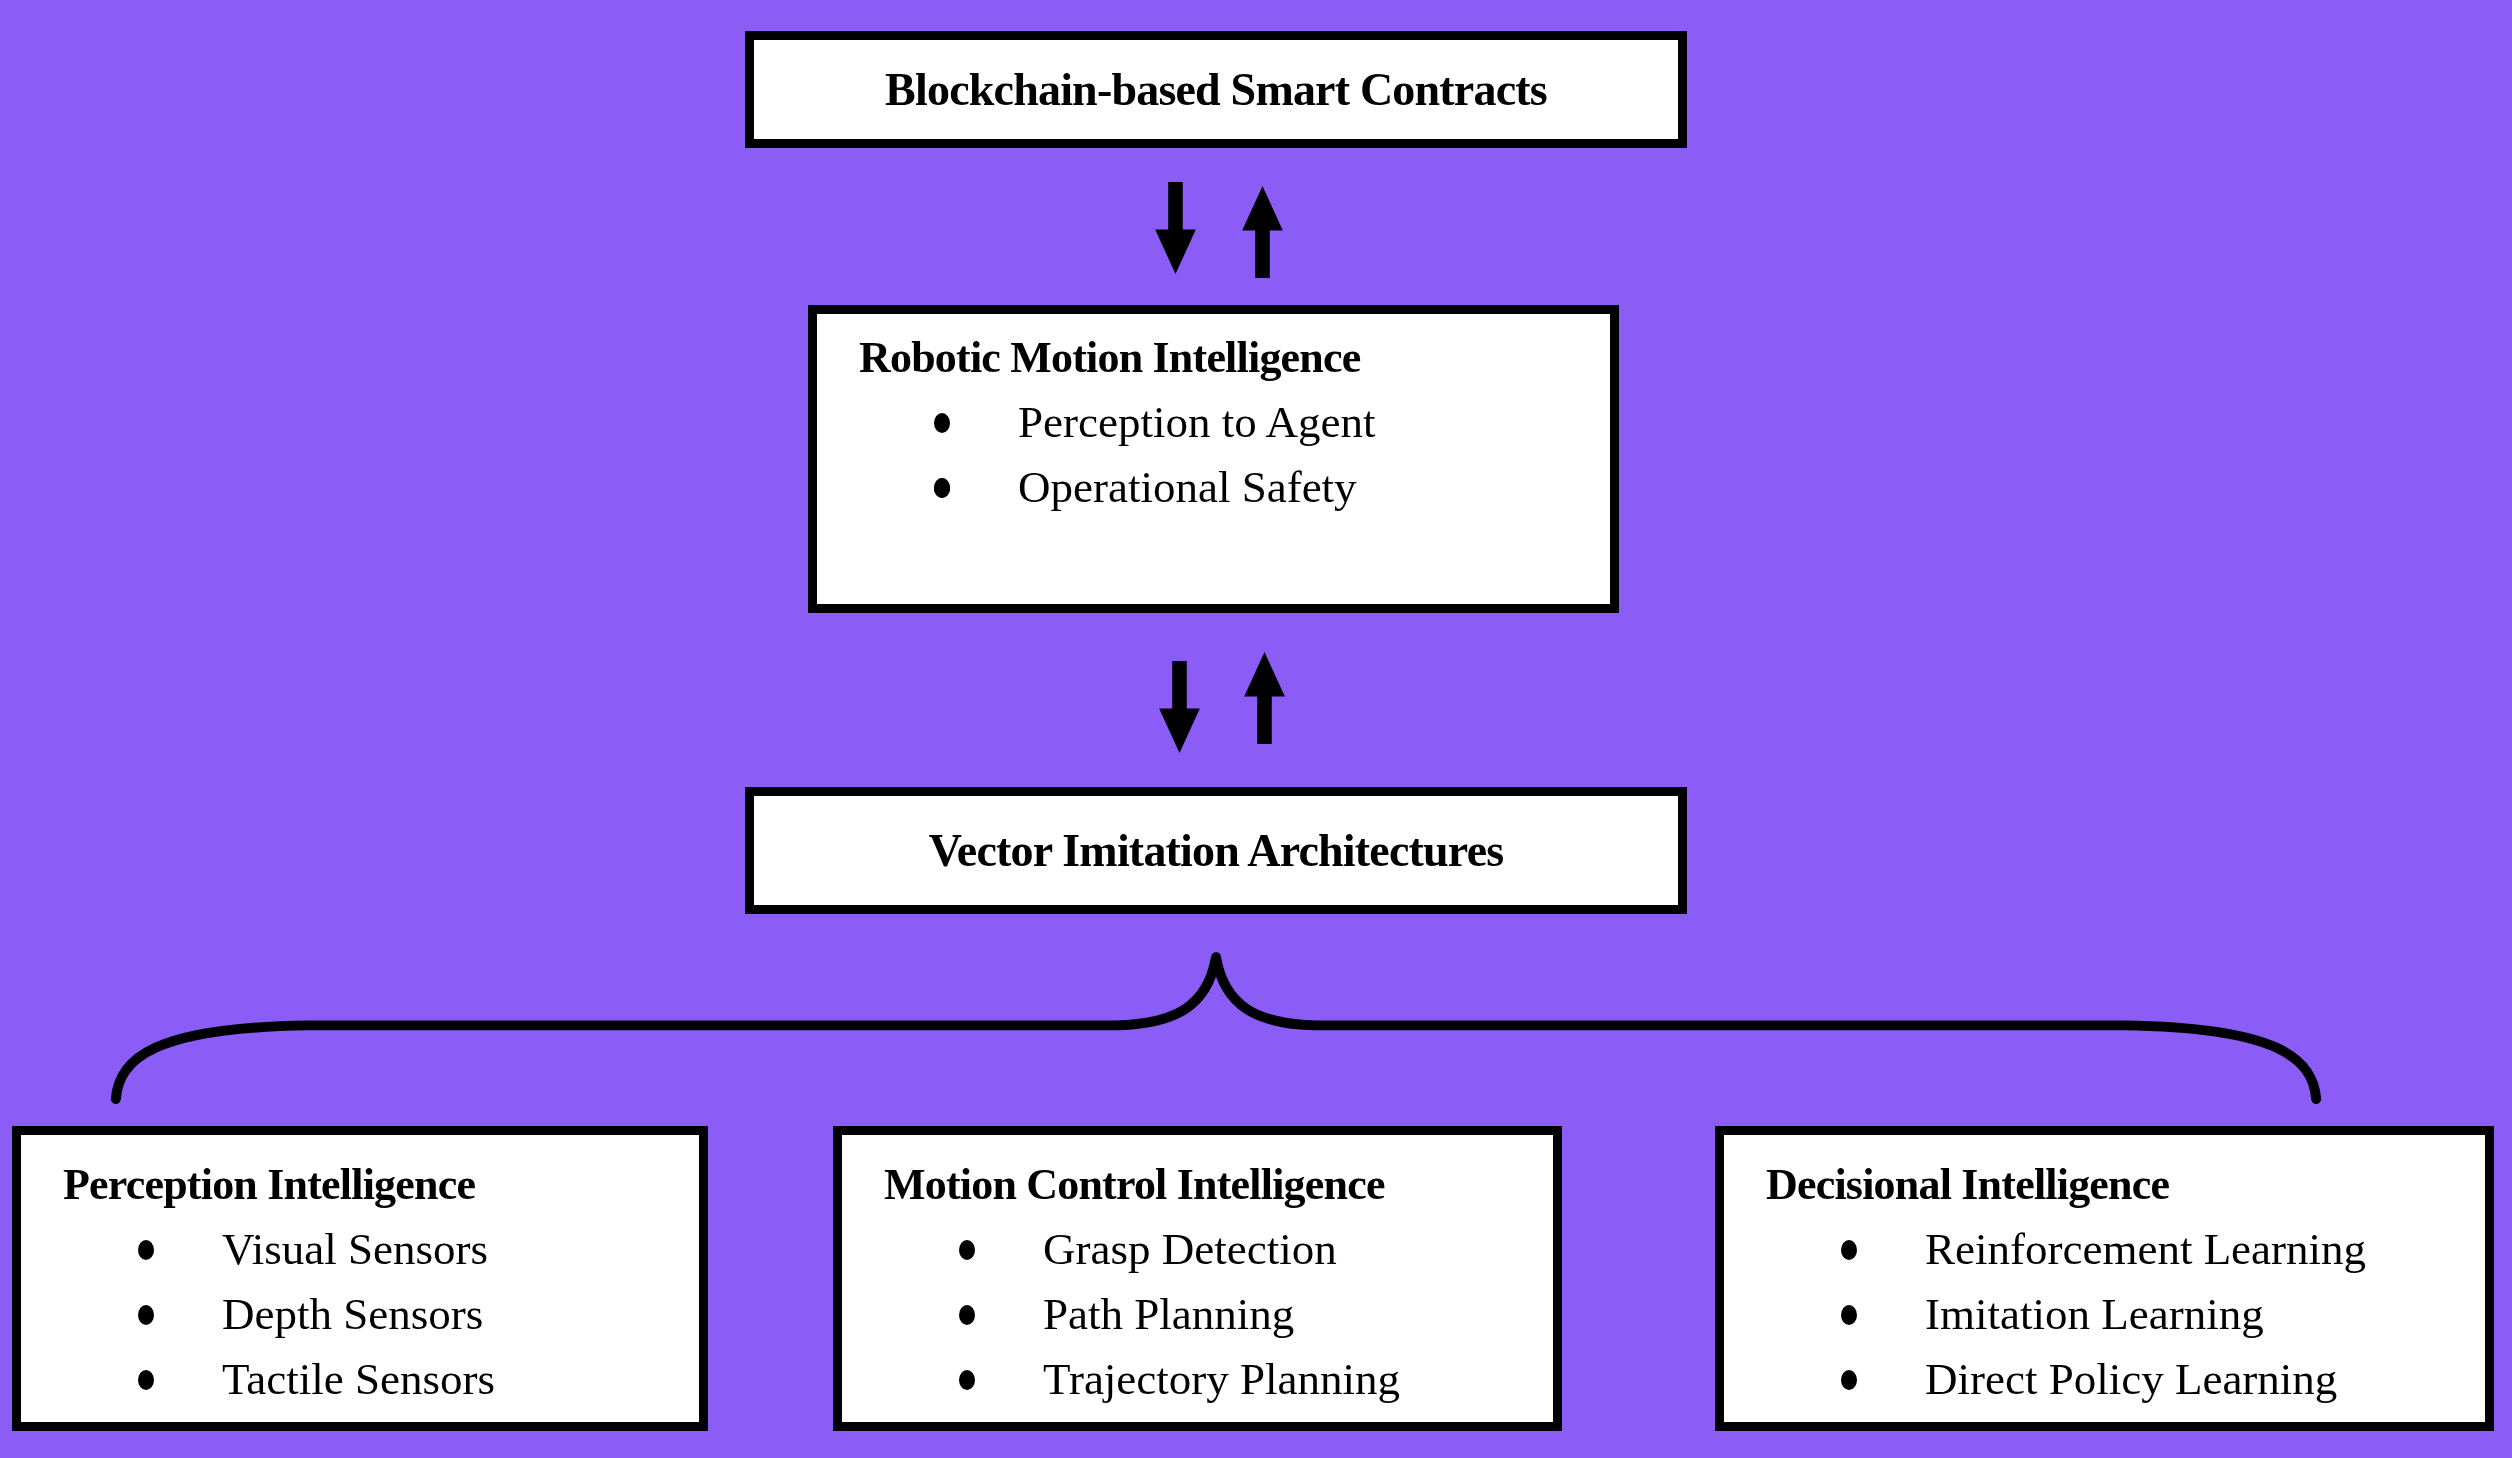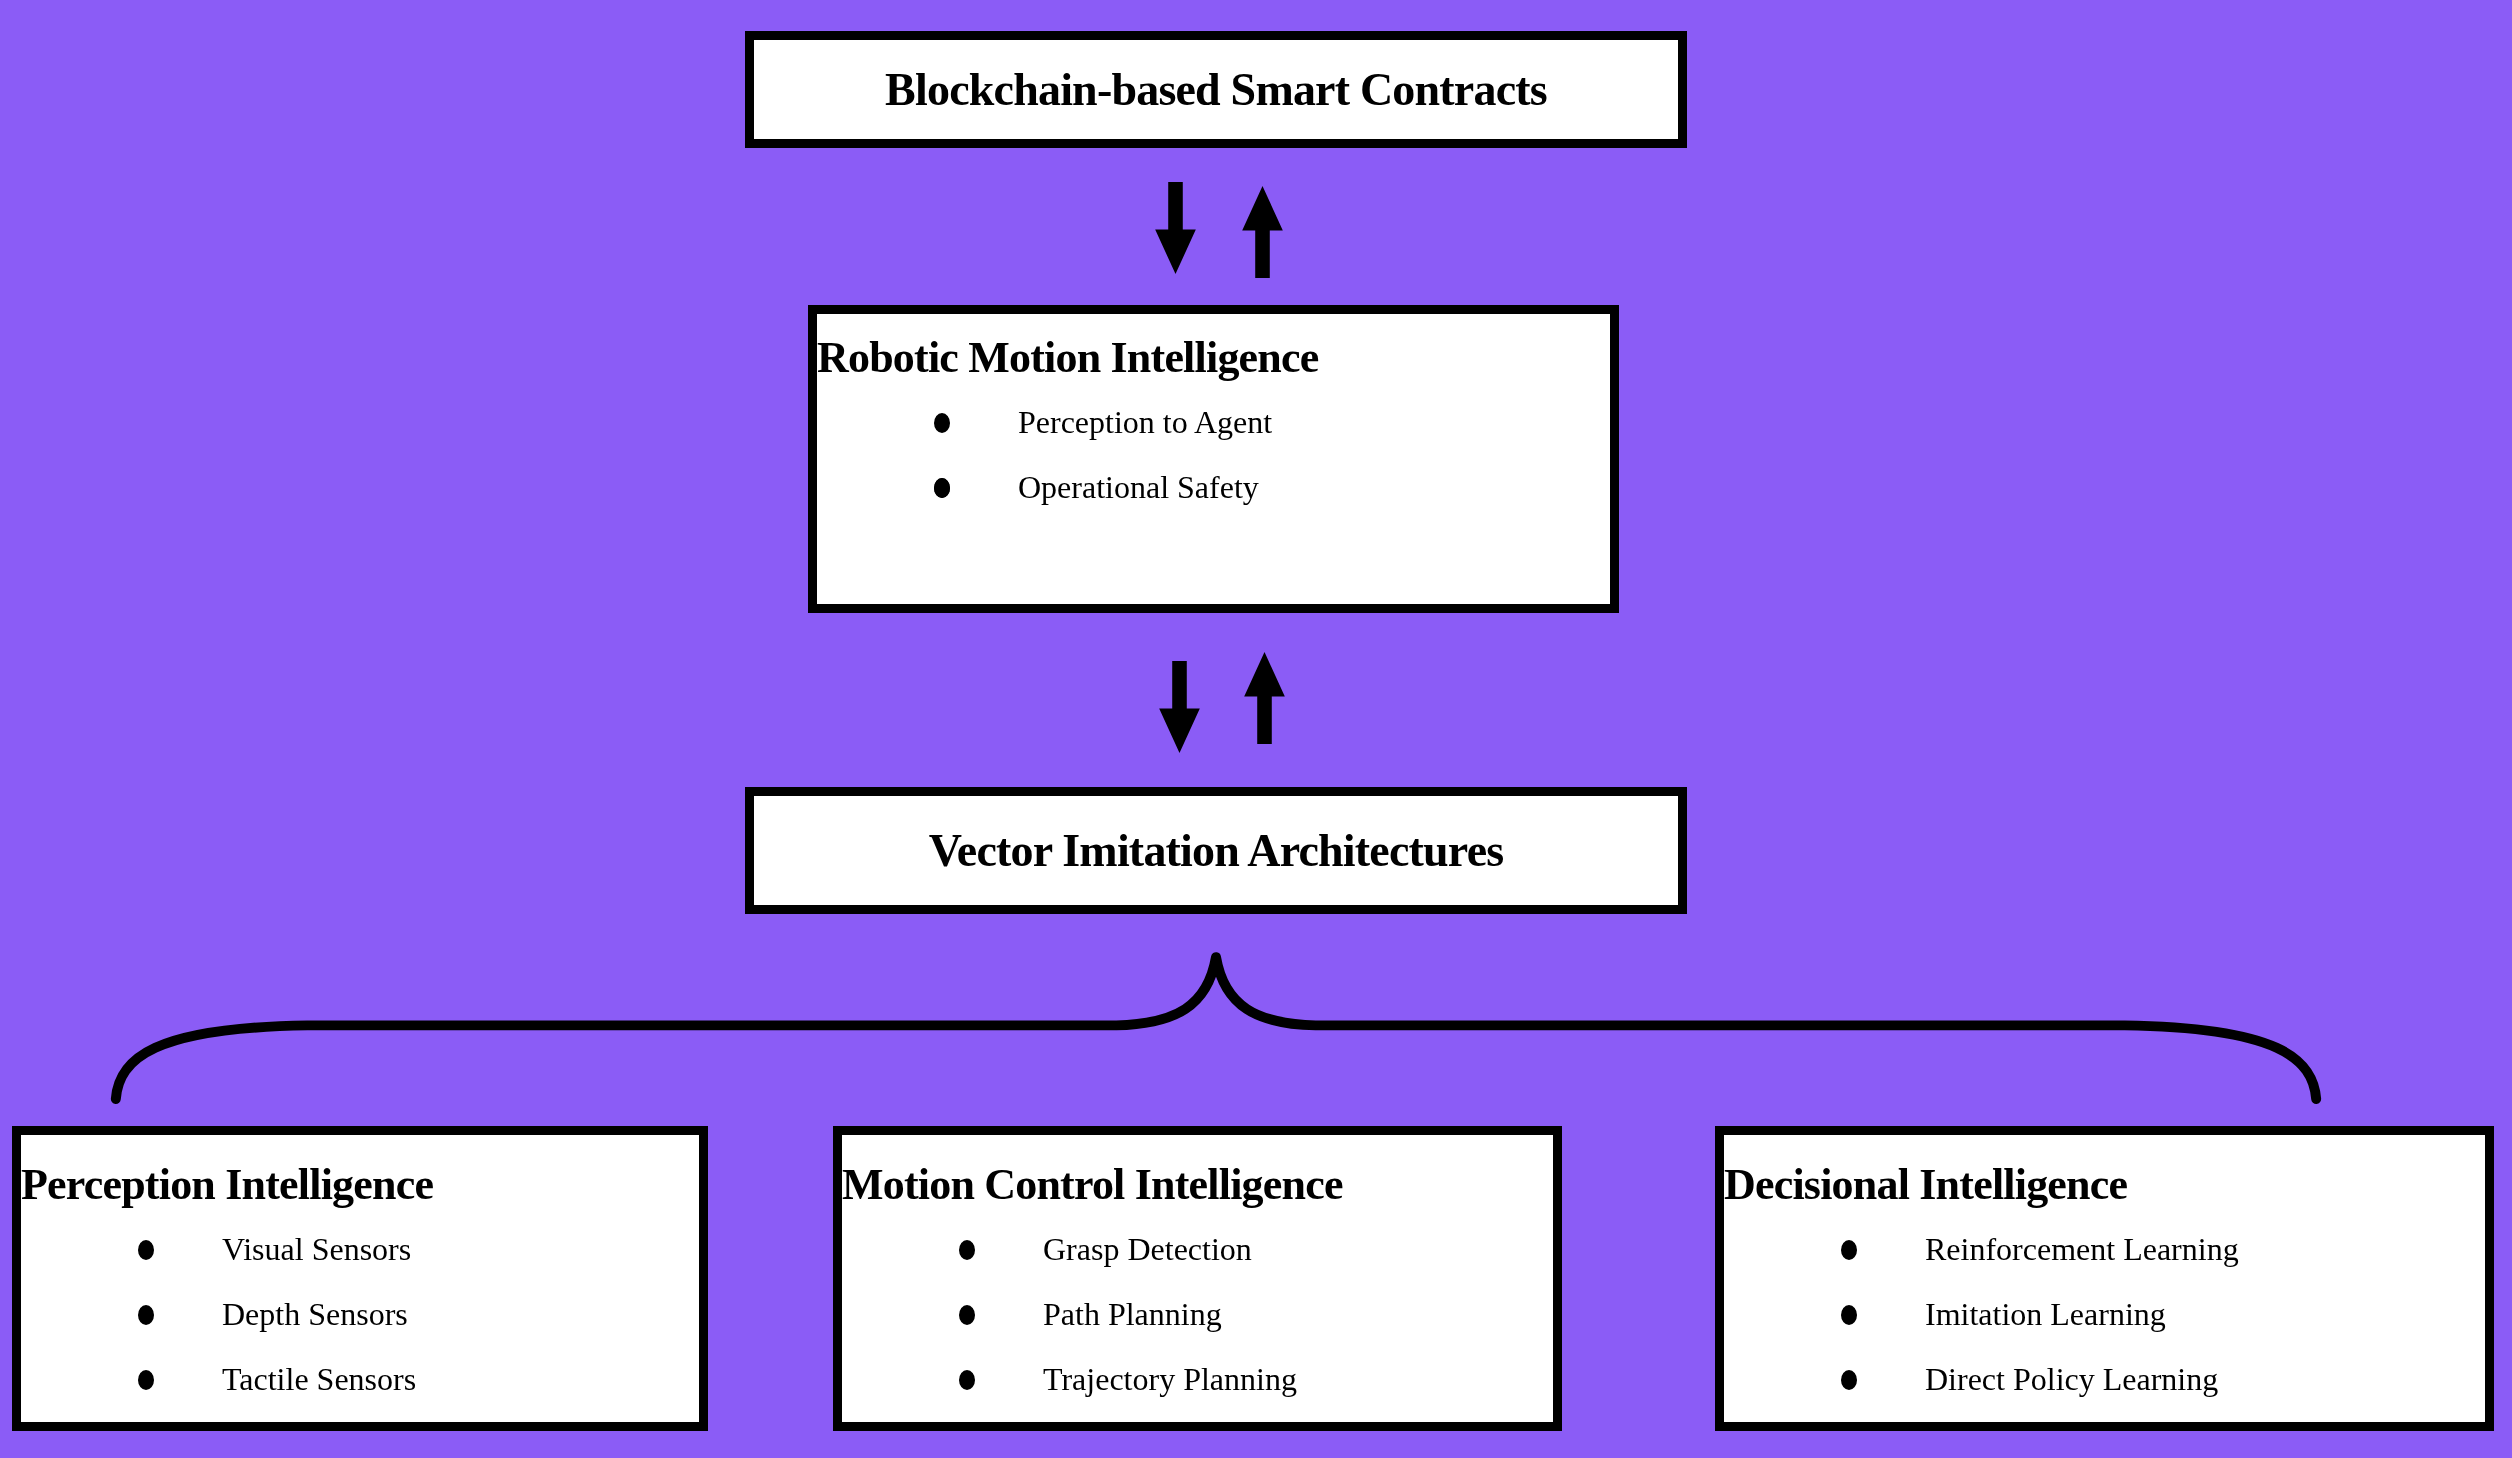--- a/index.html
+++ b/index.html
@@ -26,31 +26,32 @@
   .single .center-title {
     font-size: 46px;
     font-weight: bold;
     white-space: nowrap;
     letter-spacing: -0.8px;
   }
   .list-title {
     font-size: 44px;
     font-weight: bold;
     line-height: 65px;
+    padding-left: 42px;
     white-space: nowrap;
     letter-spacing: -0.8px;
   }
   .box ul {
     list-style: none;
     margin: 0;
     padding: 0 0 0 115px;
   }
   .box li {
     position: relative;
-    font-size: 32px;
+    font-size: 45px;
     line-height: 65px;
     padding-left: 86px;
     white-space: nowrap;
   }
   .dot {
     position: absolute;
     left: 1.5px;
     top: 23px;
     width: 16px;
     height: 20px;

